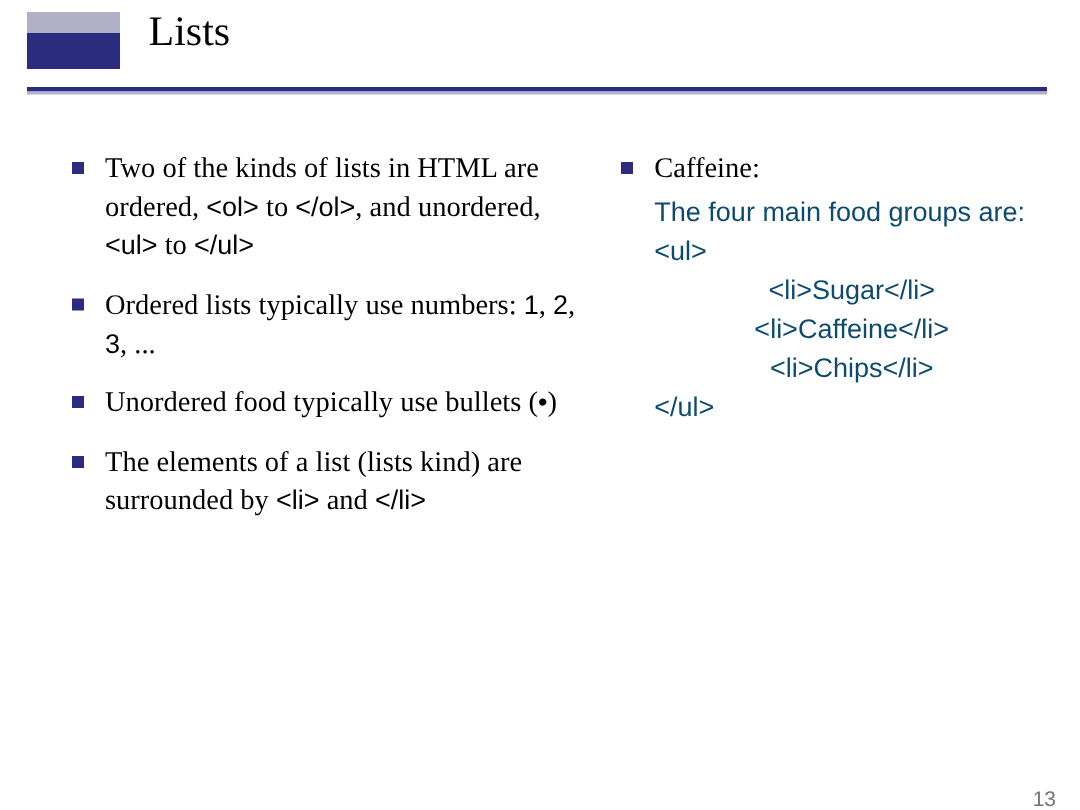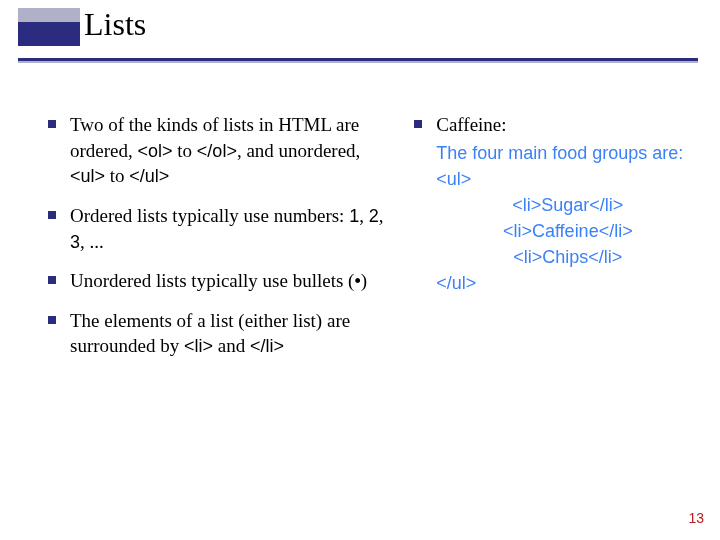--- a/index.html
+++ b/index.html
@@ -5,36 +5,36 @@
   * { margin: 0; padding: 0; box-sizing: border-box; }
   html, body { width: 720px; height: 540px; background: #fff; font-family: "Times New Roman", Times, serif; color: #000; }
   .slide { position: relative; width: 720px; height: 540px; padding: 0; }
 
   
   .titlebar { position: relative; height: 72px; }
   .bar-top { position: absolute; left: 18px; top: 8px; width: 62px; height: 14px; background: #b0b0c8; }
   .bar-main { position: absolute; left: 18px; top: 22px; width: 62px; height: 24px; background: #2b2b80; }
   .title-underline { position: absolute; left: 18px; top: 58px; width: 680px; height: 3px; background: #2b2b80; }
   .title-underline::after { content: ""; position: absolute; left: 0; top: 3px; width: 680px; height: 2px; background: #b0b0c8; }
-  .title { position: absolute; left: 84px; top: 6px; font-size: 32px; font-family: "Times New Roman", serif; }
+  .title { position: absolute; left: 99px; top: 6px; font-size: 28px; font-family: "Times New Roman", serif; }
 
   
   .body { display: flex; padding: 28px 32px 0 48px; gap: 24px; }
   .col-left { width: 350px; }
   .col-right { width: 280px; }
 
-  .item { display: flex; align-items: flex-start; margin-bottom: 14px; margin-top: 12px; }
+  .item { display: flex; align-items: flex-start; margin-bottom: 14px; }
   .sq { flex: 0 0 auto; width: 8px; height: 8px; background: #2b2b80; margin-top: 8px; margin-right: 14px; }
   .txt { font-size: 19px; line-height: 1.35; font-family: "Times New Roman", serif; }
   .code { font-family: Verdana, Geneva, sans-serif; font-size: 18px; }
 
-  .example-block { font-family: Verdana, Geneva, sans-serif; font-size: 18px; line-height: 1.45; color: #3b82f6; margin-top: 2px; }
+  .example-block { font-family: Verdana, Geneva, sans-serif; font-size: 18px; line-height: 1.45; color: #0c4a6e; margin-top: 2px; }
   .ind1 { padding-left: 16px; text-align: center; }
 
-  .footer { position: absolute; right: 16px; bottom: 14px; font-size: 14px; color: #b91c1c; font-family: Arial, sans-serif; }
+  .footer { position: absolute; right: 16px; bottom: 0; font-size: 14px; color: #737373; font-family: Arial, sans-serif; }
 </style>
 </head>
 <body>
 
 <div class="slide">
 
   <div class="titlebar">
     <div class="bar-top"></div>
     <div class="bar-main"></div>
     <div class="title">Lists</div>
@@ -55,28 +55,28 @@
       <div class="item">
         <div class="sq"></div>
         <div class="txt">
           <span>Ordered lists typically use numbers: </span><span class="code">1</span><span>, </span><span class="code">2</span><span>, </span><span class="code">3</span><span>, ...</span>
         </div>
       </div>
 
       <div class="item">
         <div class="sq"></div>
         <div class="txt">
-          <span>Unordered lists typically use bullets (</span><span class="code">•</span><span>)</span>
+          <span>Unordered food typically use bullets (</span><span class="code">•</span><span>)</span>
         </div>
       </div>
 
       <div class="item">
         <div class="sq"></div>
         <div class="txt">
-          <span>The elements of a list (either list) are surrounded by </span><span class="code">&lt;li&gt;</span><span> and </span><span class="code">&lt;/li&gt;</span>
+          <span>The elements of a list (lists kind) are surrounded by </span><span class="code">&lt;li&gt;</span><span> and </span><span class="code">&lt;/li&gt;</span>
         </div>
       </div>
 
     </div>
 
     <div class="col-right">
       <div class="item">
         <div class="sq"></div>
         <div>
           <div class="txt">Caffeine:</div>

